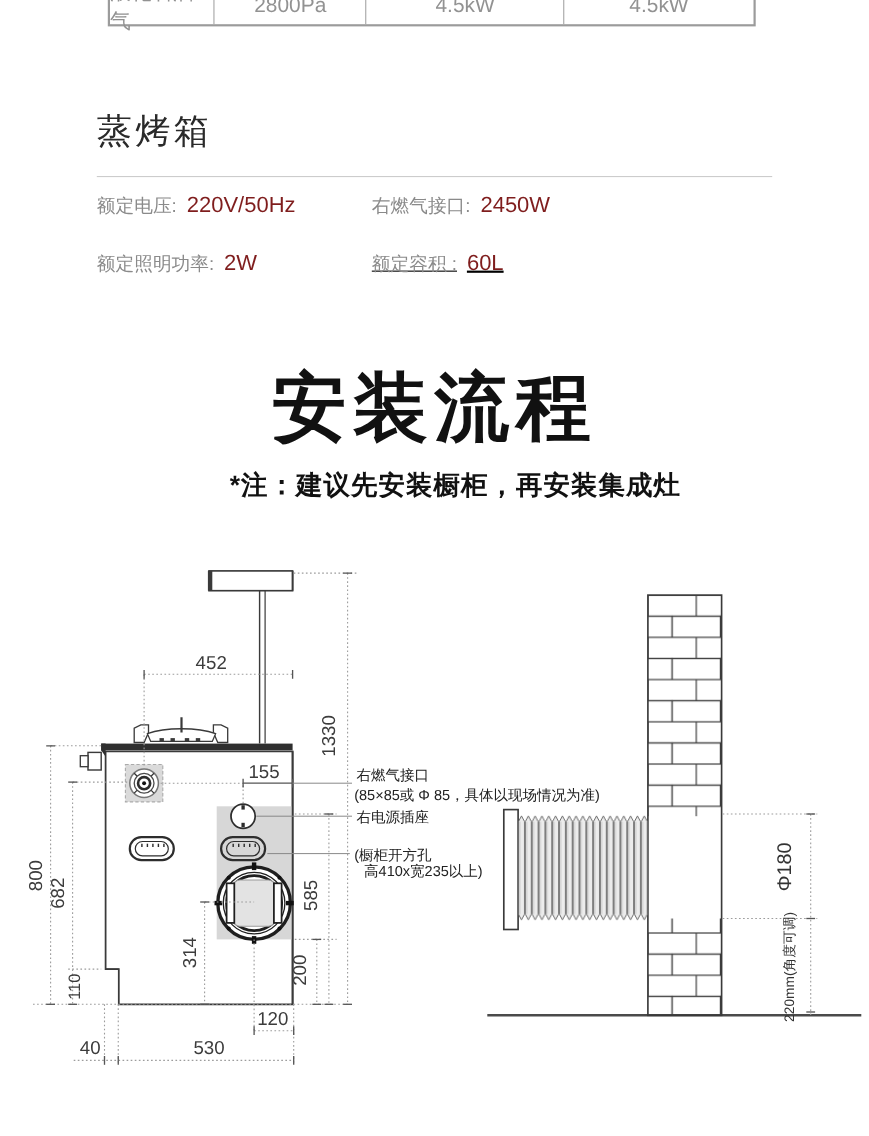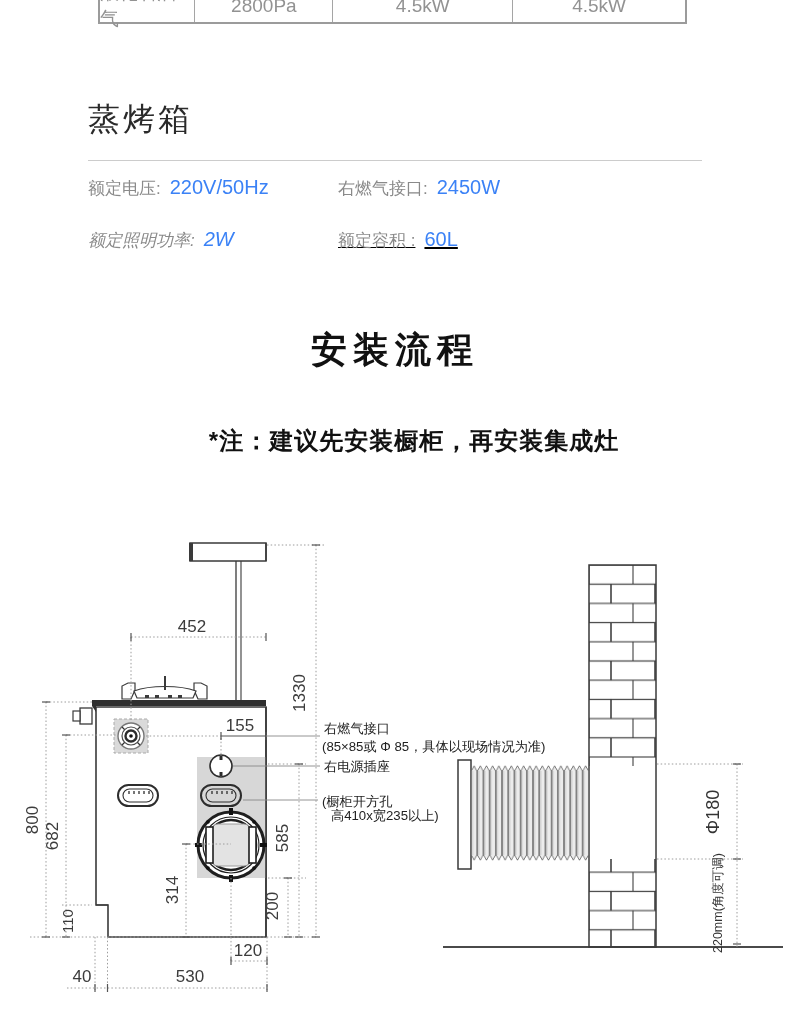--- a/index.html
+++ b/index.html
@@ -21,36 +21,36 @@
   .c0{width:95px;} .c1{width:139px;} .c2{width:181px;} .c3{width:174px;}
 
   
   .oven-title {
     position:absolute; left:88px; top:98px; font-size:32px; color:#2a2a2a;
     letter-spacing:3px; font-weight:400;
   }
   .divider { position:absolute; left:88px; top:160px; width:614px; height:1px; background:#cccccc; }
   .spec { position:absolute; display:inline-flex; align-items:baseline; gap:9px; white-space:nowrap; }
   .spec .lbl { font-size:17px; color:#8a8a8a; }
-  .spec .val { font-size:20px; color:#3b82f6; }
+  .spec .val { font-size:20px; color:#7f1d1d; }
   .s1{left:88px; top:176px;} .s2{left:338px; top:176px;}
-  .s3{left:88px; top:228px;font-style:italic;} .s4{left:338px; top:228px;text-decoration:underline;}
+  .s3{left:88px; top:228px;} .s4{left:338px; top:228px;text-decoration:underline;}
 
   
   .install-title {
     position:absolute; left:0; right:0; top:326px; text-align:center;
-    font-size:36px; font-weight:700; color:#111; letter-spacing:6px;
+    font-size:68px; font-weight:700; color:#111; letter-spacing:6px;
   }
   .install-note {
     position:absolute; left:0; right:0; top:425px; text-align:center;
     font-size:24px; font-weight:700; color:#111; letter-spacing:1px;margin-left:38px;
   }
 
   
-  .diagram { position:absolute; left:0; top:520px; width:790px; height:513px; }
+  .diagram { position:absolute; left:0; top:496px; width:790px; height:513px; }
   svg text { font-family:"Liberation Sans", sans-serif; }
   .dim-t { font-size:17px; fill:#3c3c3c; }
   .dim-s { font-size:15px; fill:#3c3c3c; }
   .ann-t { font-size:13.2px; fill:#222; }
   .phi-t { font-size:18px; fill:#333; }
   .duct-t { font-size:12.5px; fill:#333; }
 </style>
 </head>
 <body>
 

